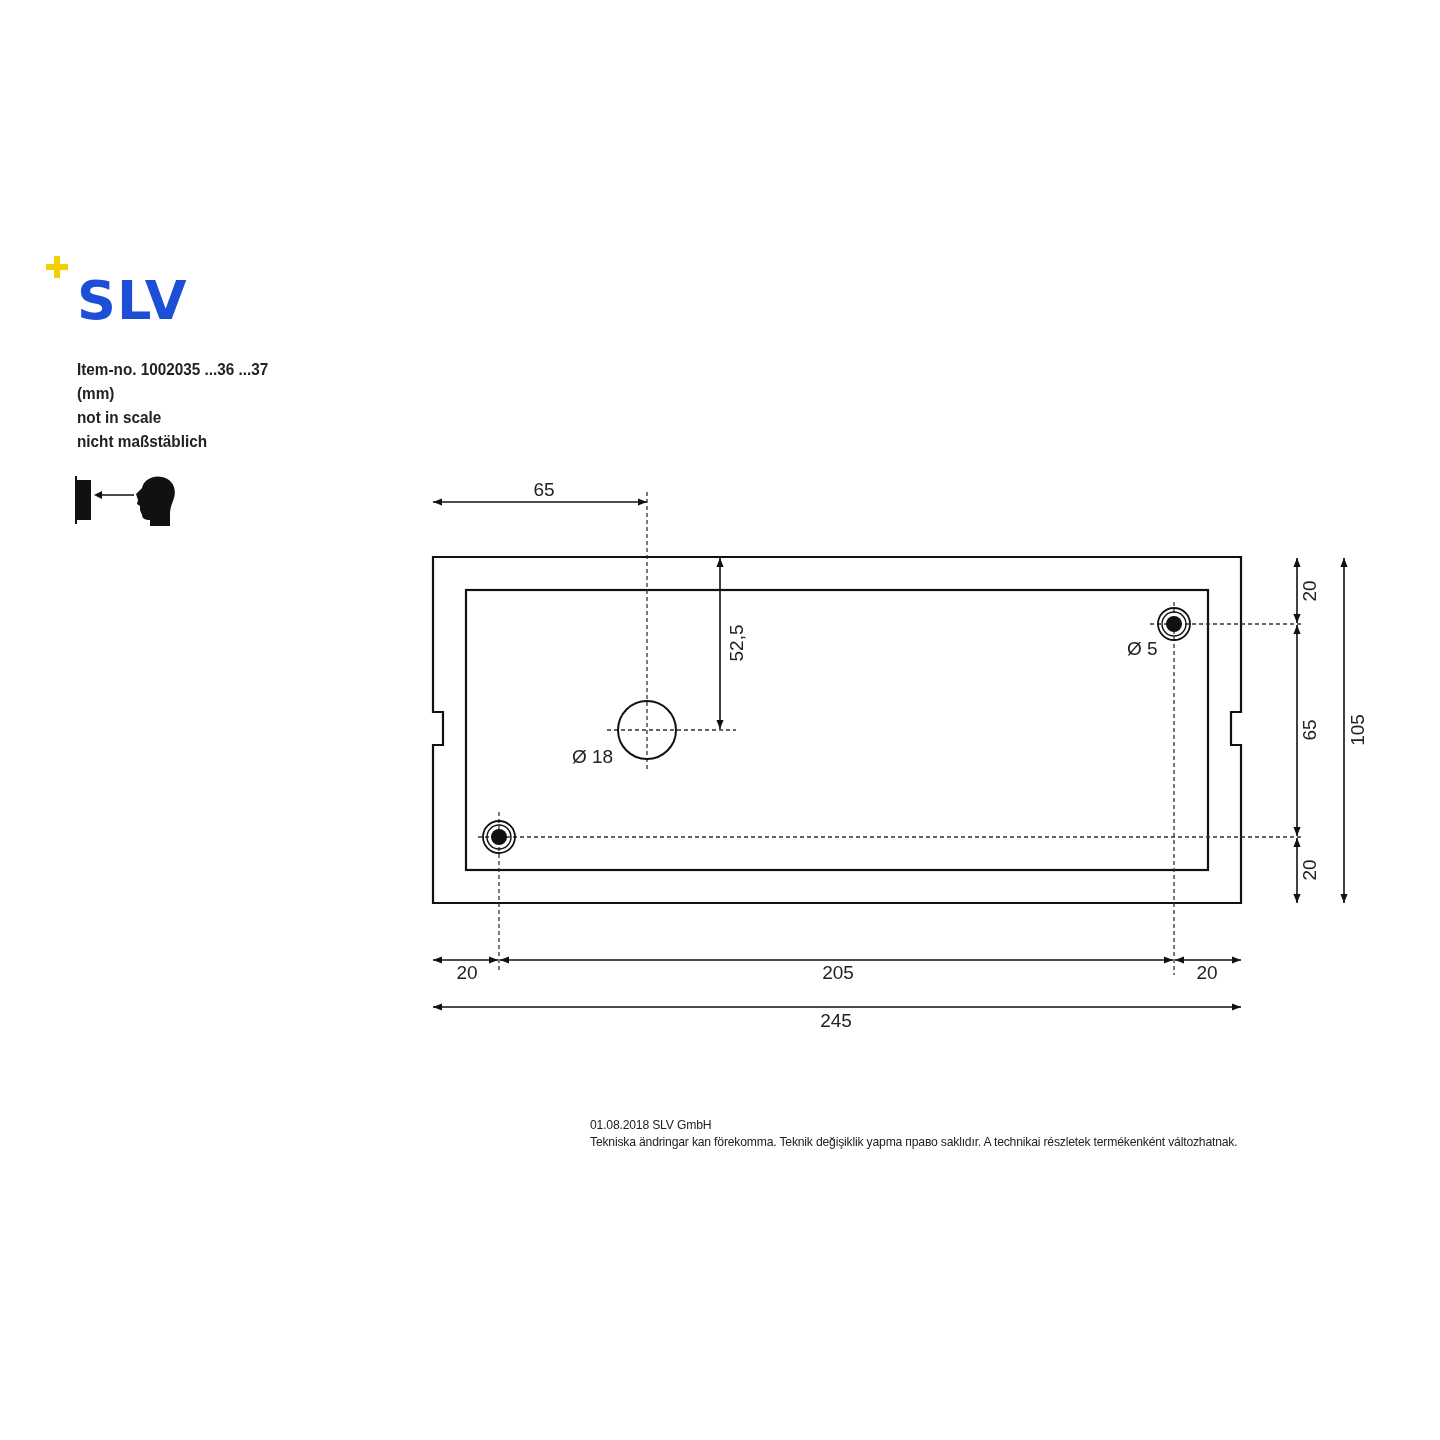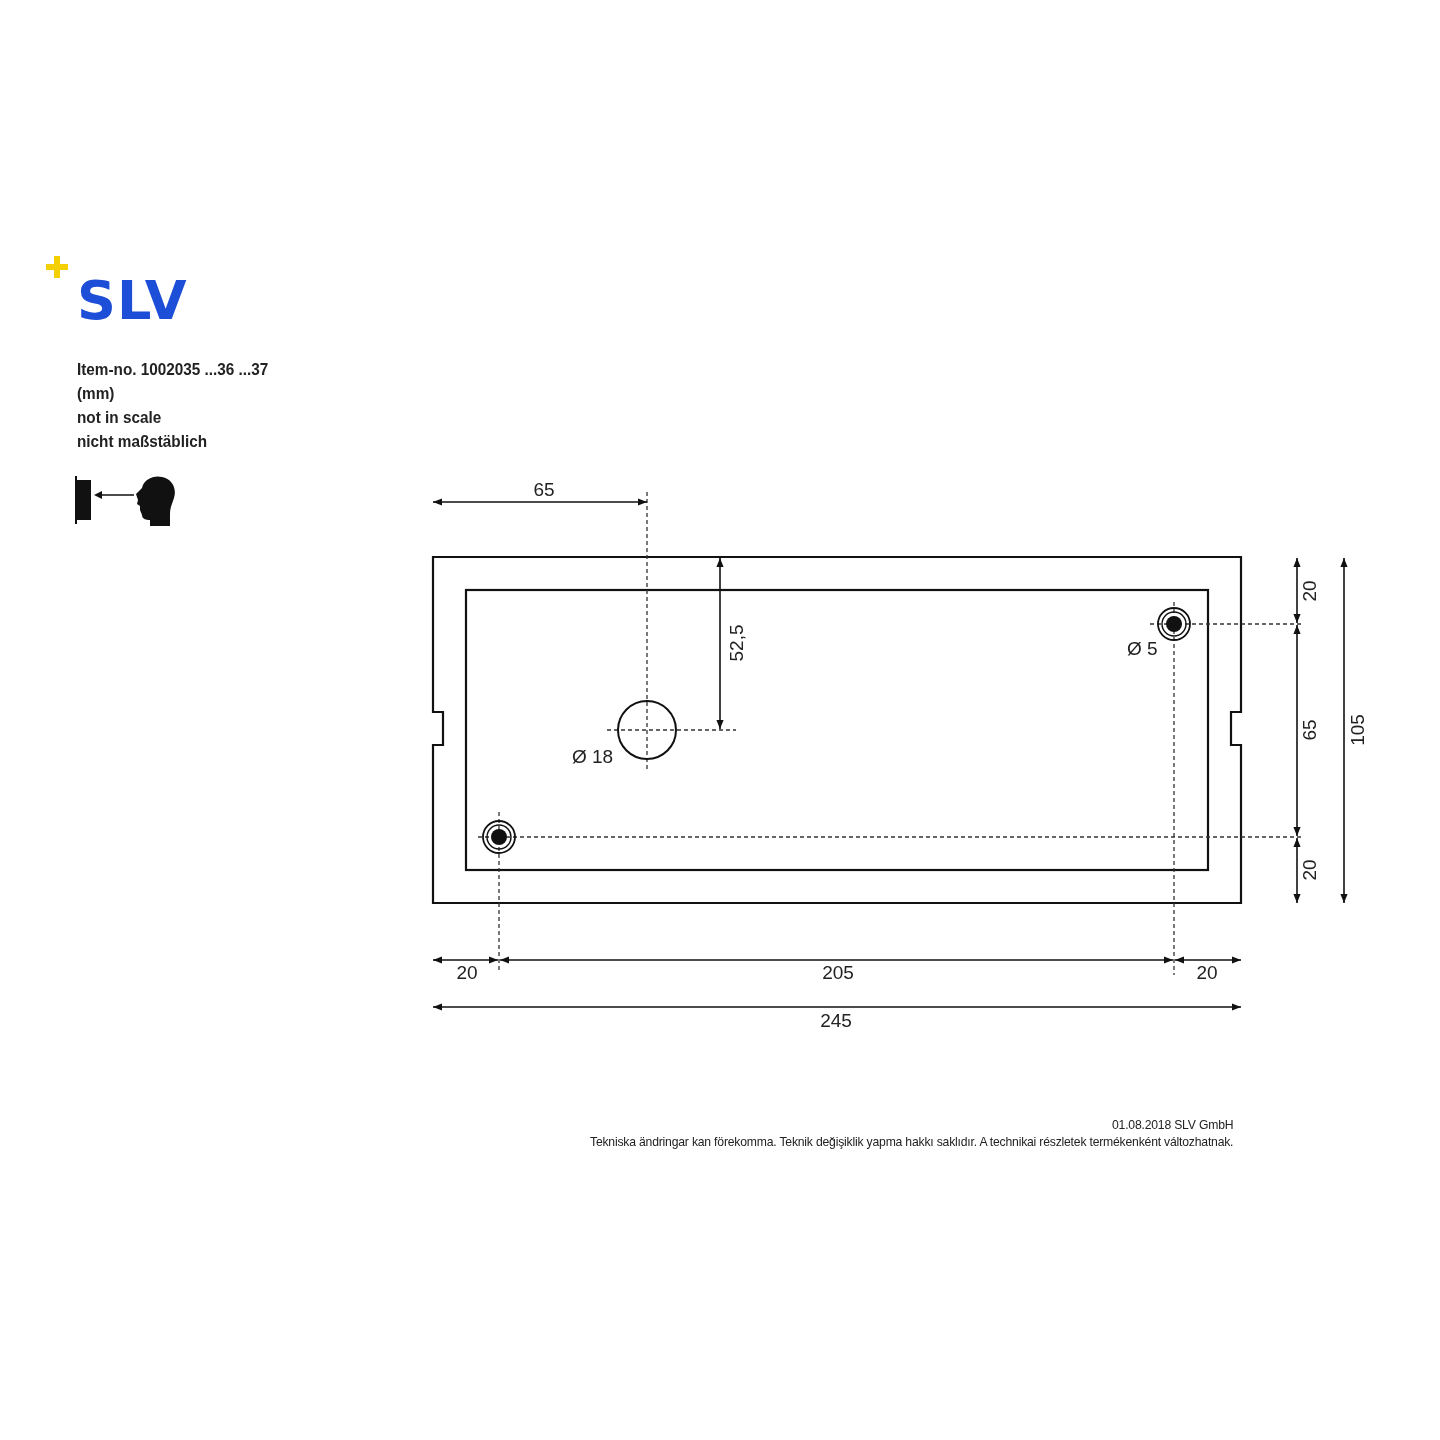--- a/index.html
+++ b/index.html
@@ -3,21 +3,21 @@
 <meta charset="utf-8">
 <style>
   html,body{margin:0;padding:0;background:#fff;}
   body{width:1440px;height:1440px;position:relative;overflow:hidden;font-family:"Liberation Sans",sans-serif;color:#1a1a1a;}
   .logo{position:absolute;left:44px;top:254px;width:150px;height:70px;}
   .logo-text{position:absolute;left:77px;top:262px;font-family:"DejaVu Sans",sans-serif;font-weight:bold;font-size:54px;letter-spacing:1px;color:#1d4ed8;line-height:1;margin-top:12px;}
   .info{position:absolute;left:77px;top:358px;font-family:"Liberation Sans",sans-serif;font-weight:bold;font-size:17px;line-height:24px;color:#222;transform:scaleX(0.9);transform-origin:left top;}
   .info div{white-space:nowrap;}
   .viewicon{position:absolute;left:74px;top:474px;}
   .drawing{position:absolute;left:0;top:0;}
-  .footer{position:absolute;left:590px;top:1117px;font-family:"Liberation Sans",sans-serif;font-size:12.2px;line-height:17.3px;color:#222;letter-spacing:-0.2px;text-align:right;}
+  .footer{position:absolute;left:590px;top:1117px;font-family:"Liberation Sans",sans-serif;font-size:12.2px;line-height:17.3px;color:#222;letter-spacing:-0.2px;}
   .footer div{white-space:nowrap;}
   .dim{font-family:"Liberation Sans",sans-serif;font-size:19px;fill:#222;}
 </style>
 </head>
 <body>
 
 <svg class="logo" width="150" height="70" viewBox="0 0 150 70">
   <rect x="10" y="2" width="6" height="22" fill="#f5d000"></rect>
   <rect x="2" y="10" width="22" height="6" fill="#f5d000"></rect>
 </svg>
@@ -99,14 +99,14 @@
   <text class="dim" x="1316" y="870" text-anchor="middle" transform="rotate(-90 1316 870)">20</text>
   <text class="dim" x="1364" y="730" text-anchor="middle" transform="rotate(-90 1364 730)">105</text>
   <text class="dim" x="467" y="979" text-anchor="middle">20</text>
   <text class="dim" x="838" y="979" text-anchor="middle">205</text>
   <text class="dim" x="1207" y="979" text-anchor="middle">20</text>
   <text class="dim" x="836" y="1027" text-anchor="middle">245</text>
 </svg>
 
 <div class="footer">
   <div>01.08.2018   SLV GmbH</div>
-  <div>Tekniska ändringar kan förekomma. Teknik değişiklik yapma hakkı saklıdır. A technikai részletek termékenként változhatnak.</div>
+  <div>Tekniska ändringar kan förekomma. Teknik değişiklik yapma право saklıdır. A technikai részletek termékenként változhatnak.</div>
 </div>
 
 </body></html>

